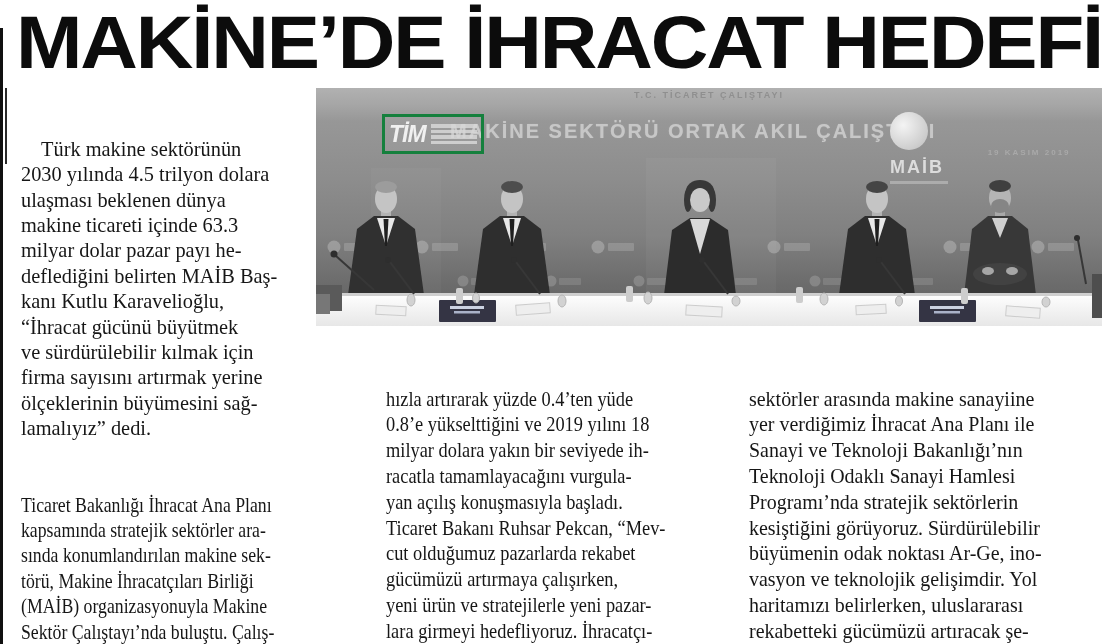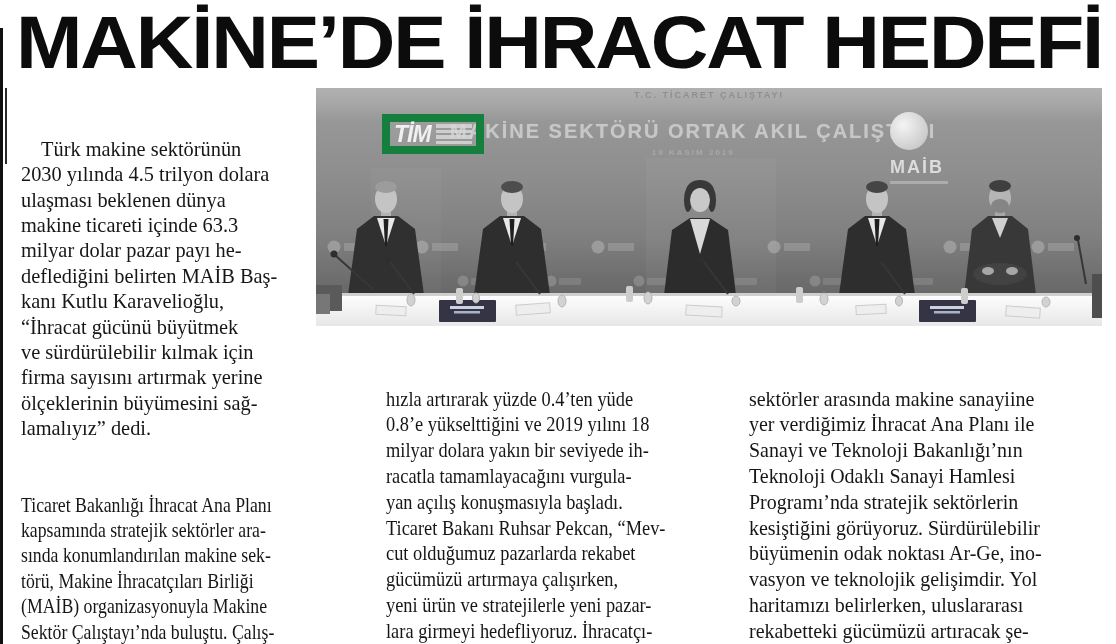--- a/index.html
+++ b/index.html
@@ -19,24 +19,24 @@
   .col3 .inner{transform:scaleX(0.95);}
 
   .photo{position:absolute;left:316px;top:88px;width:786px;height:238px;overflow:hidden;
          font-family:"Liberation Sans", sans-serif;}
   .photo svg{position:absolute;left:0;top:0;}
   .ph-ministry{position:absolute;top:2px;left:0;width:100%;text-align:center;
       font-size:9px;font-weight:bold;letter-spacing:2px;color:#8f8f8f;}
   .ph-title{position:absolute;top:32px;left:0;width:96%;text-align:center;
       font-size:20px;font-weight:bold;letter-spacing:2px;color:#c7c7c7;
       text-shadow:0 0 1px rgba(255,255,255,.25);}
-  .ph-date{position:absolute;top:60px;left:0;width:96%;text-align:center;
+  .ph-date{position:absolute;top:60px;left:0;width:96%;text-align:right;
       font-size:8px;font-weight:bold;letter-spacing:2px;color:#a9a9a9;}
   .tim-logo{position:absolute;left:66px;top:26px;width:102px;height:40px;
-      border:8px solid #15803d;box-sizing:border-box;display:flex;align-items:center;
+      border:3px solid #15803d;box-sizing:border-box;display:flex;align-items:center;
       padding:2px 4px;gap:5px;background:rgba(255,255,255,0.06);}
   .tim-logo .tim-word{font-size:23px;font-weight:bold;font-style:italic;color:#f0f0f0;letter-spacing:-1px;}
   .tim-lines{display:flex;flex-direction:column;gap:2px;flex:1;}
   .tim-lines span{display:block;height:3.5px;background:#d7d7d7;opacity:.85;}
   .maib-logo{position:absolute;left:574px;top:24px;display:flex;align-items:flex-start;gap:7px;flex-direction:column;}
   .maib-globe{width:38px;height:38px;border-radius:50%;
       background:radial-gradient(circle at 35% 35%, #f4f4f4, #cdcdcd 70%, #b9b9b9);}
   .maib-word{font-size:18px;font-weight:bold;letter-spacing:2px;color:#dcdcdc;}
   .maib-sub{height:3px;width:58px;background:#b4b4b4;margin-top:3px;opacity:.8;}
 </style>

